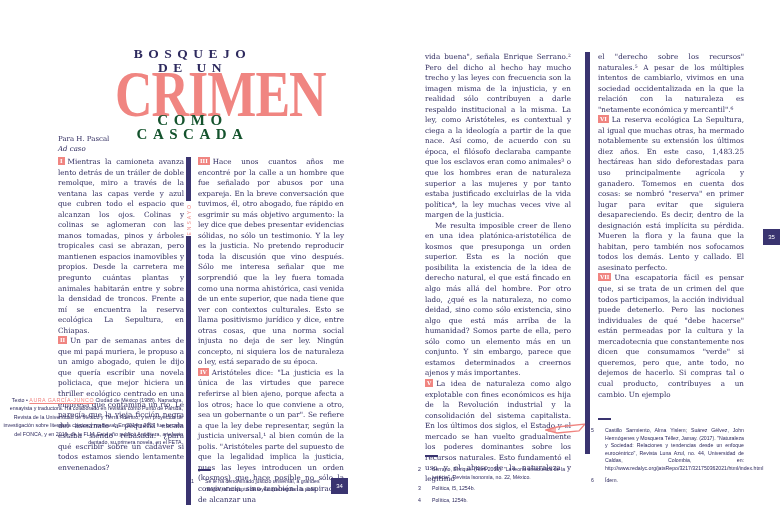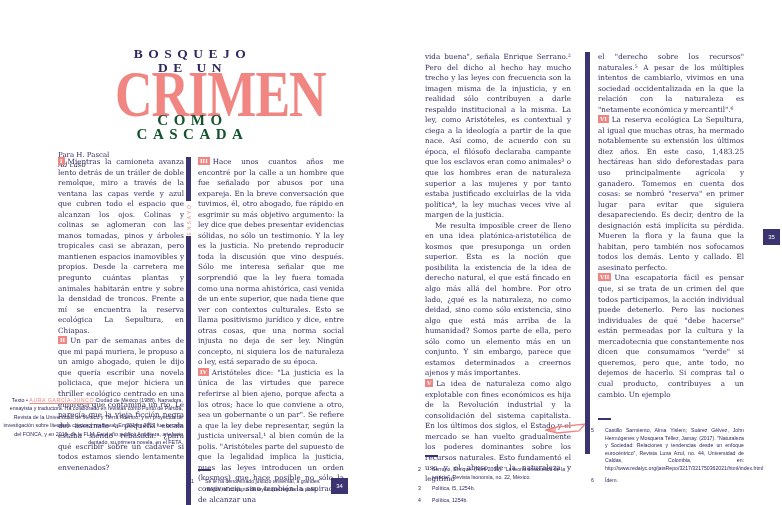--- a/index.html
+++ b/index.html
@@ -4,21 +4,21 @@
 <style>
   html,body{margin:0;padding:0;background:#fff;}
   body{width:782px;height:505px;position:relative;overflow:hidden;font-family:"DejaVu Serif","Liberation Serif",serif;color:#2e2a5e;}
   .page{position:absolute;top:0;height:505px;background:#fff;}
   .left{left:0;width:391px;}
   .right{left:391px;width:391px;}
   .title-block{position:absolute;left:115px;top:47px;width:155px;text-align:center;}
   .t-top{font-family:"Liberation Serif",serif;font-size:13.5px;letter-spacing:5.5px;color:#2e2a5e;font-weight:bold;position:relative;z-index:2;line-height:14px;}
   .t-main{font-family:"Liberation Serif",serif;font-size:52px;color:#f08581;line-height:44px;letter-spacing:-1px;transform:scaleY(1.25);margin-top:-2px;font-weight:bold;position:relative;z-index:1;}
   .t-bot{font-family:"Liberation Serif",serif;font-size:15px;letter-spacing:5.5px;color:#14532d;font-weight:bold;position:relative;z-index:2;margin-top:-4px;line-height:14px;}
-  .dedic{position:absolute;left:58px;top:134px;font-size:7px;line-height:10px;color:#2e2a5e;margin-top:16px;}
+  .dedic{position:absolute;left:58px;top:134px;font-size:7px;line-height:10px;color:#2e2a5e;}
   .dedic i{display:block;}
   .col{position:absolute;font-size:7.2px;line-height:10.55px;color:#2e2a5e;text-align:justify;}
   .col p{margin:0;}
   .c1{left:58px;top:157px;width:126px;}
   .c2{left:198px;top:157px;width:146px;}
   .c3{left:34px;top:52px;width:146px;}
   .c4{left:207px;top:52px;width:146px;}
   .badge{display:inline-block;background:#f08581;color:#fff;font-size:5.5px;line-height:8px;padding:0 2px;margin-right:3px;font-weight:bold;vertical-align:1px;}
   .bar{position:absolute;background:#3a3470;width:5px;}
   .ensayo{position:absolute;left:186px;top:203px;font-family:"Liberation Sans",sans-serif;font-size:5px;color:#f08581;letter-spacing:2px;writing-mode:vertical-rl;transform:rotate(180deg);}

